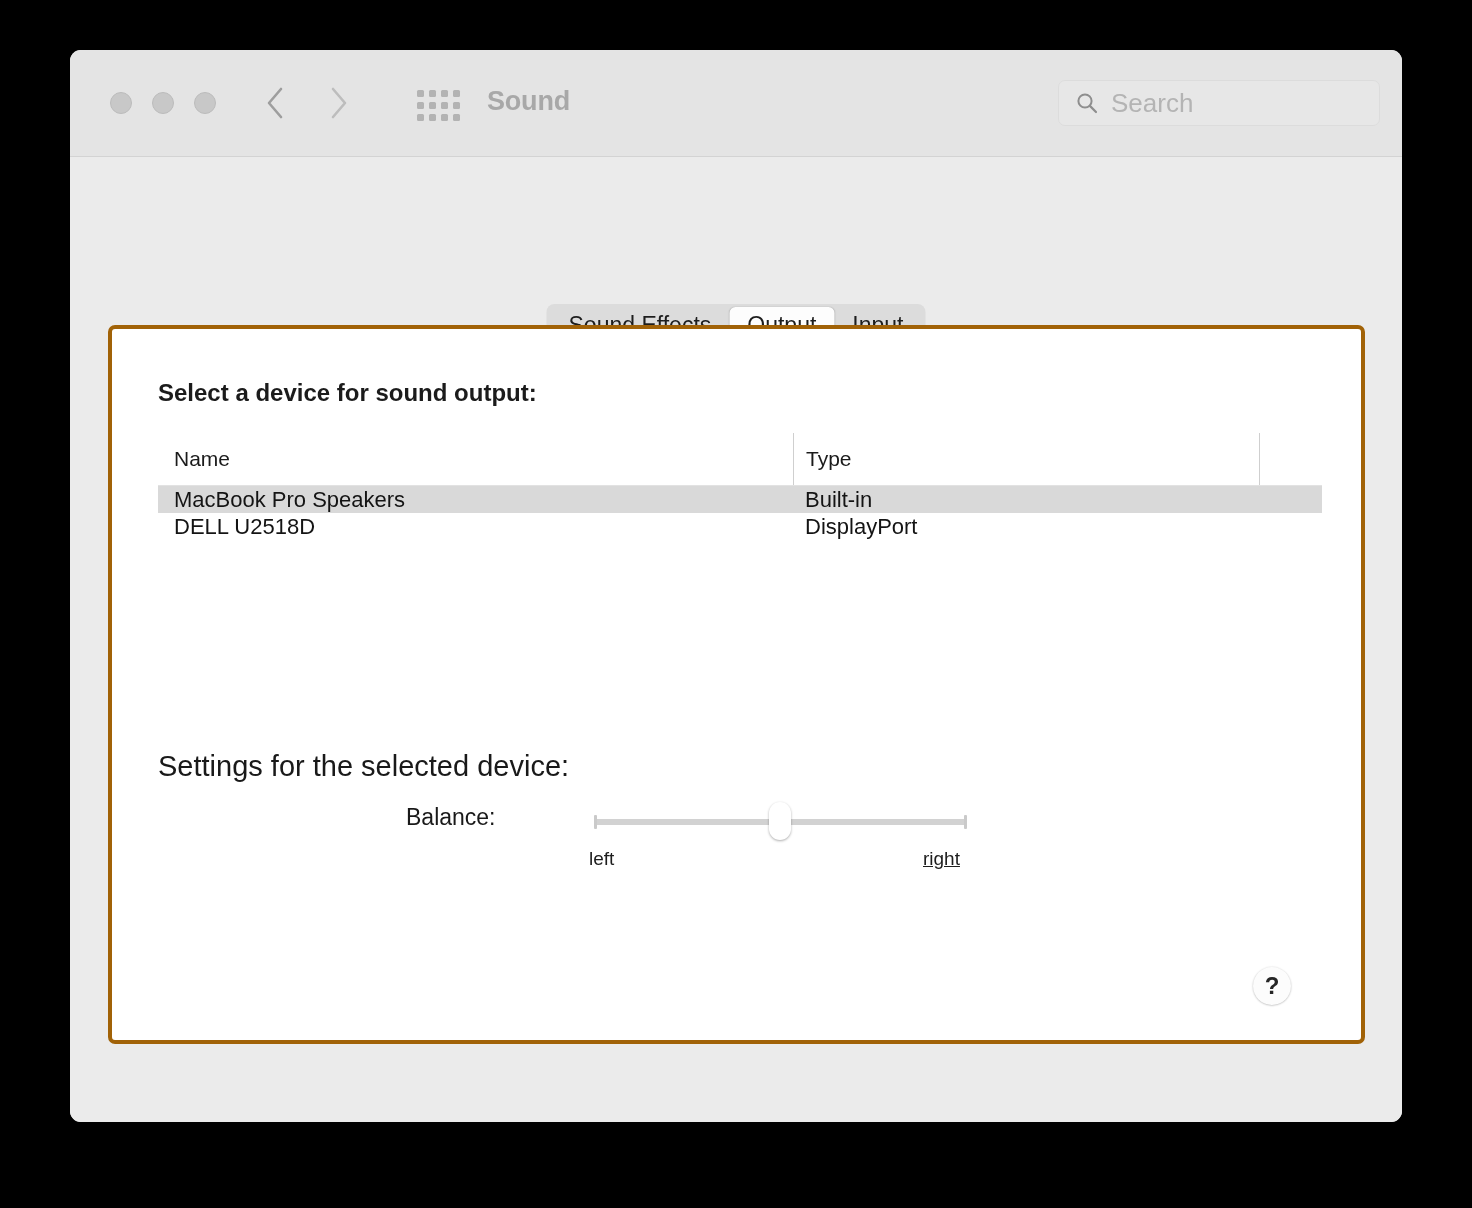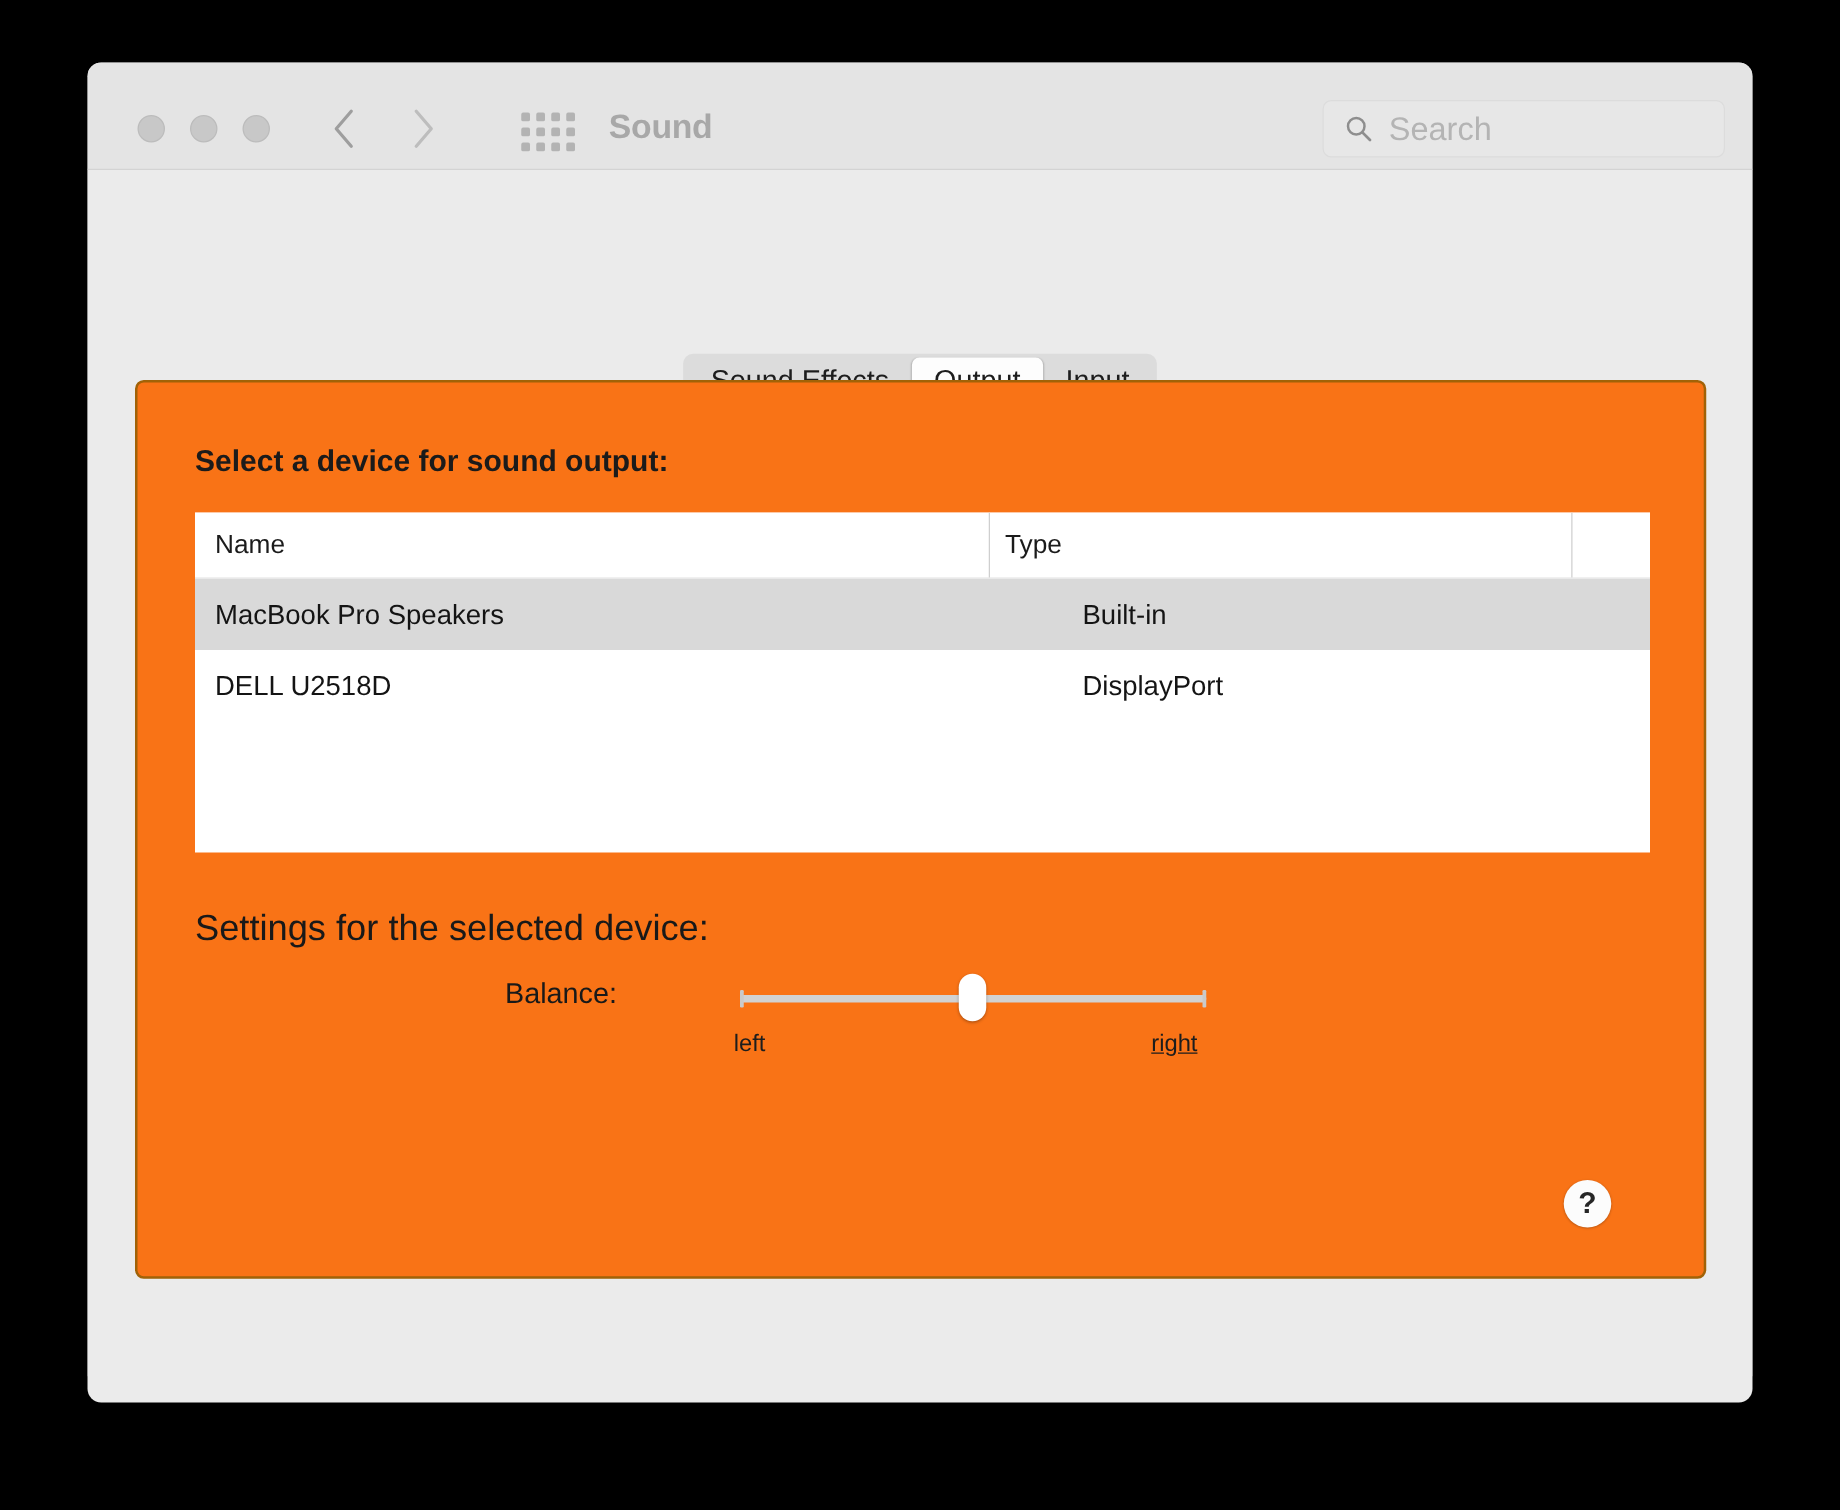--- a/index.html
+++ b/index.html
@@ -23,21 +23,21 @@
     width: 1332px;
     height: 1072px;
     background: #ebebeb;
     border-radius: 11px;
     overflow: hidden;
   }
 
   
   .titlebar {
     position: relative;
-    height: 86px;
+    height: 107px;
     background: #e4e4e4;
     border-bottom: 1px solid #d3d3d3;
     box-sizing: border-box;
   }
   .traffic {
     position: absolute;
     left: 40px;
     top: 42px;
     display: flex;
     gap: 20px;
@@ -151,22 +151,22 @@
     box-shadow: 0 0.5px 1.5px rgba(0,0,0,0.22);
   }
 
   
   .contentbox {
     position: absolute;
     left: 38px;
     top: 168px;
     width: 1257px;
     height: 719px;
-    background: #f97316;
-    border: 2px solid #a16207;
+    background: #ffffff;
+    border: 4px solid #a16207;
     border-radius: 7px;
     box-sizing: border-box;
   }
 
   .section-title {
     position: absolute;
     left: 46px;
     top: 50px;
     font-size: 24px;
     font-weight: bold;
@@ -195,23 +195,22 @@
     color: #1b1b1b;
     display: flex;
     align-items: center;
     box-sizing: border-box;
   }
   .th-name { width: 635px; padding-left: 16px; }
   .th-type { width: 466px; padding-left: 12px; border-left: 1px solid #cfcfcf; }
   .th-pad  { flex: 1; border-left: 1px solid #cfcfcf; }
   .trow {
     display: flex;
-    height: 57px;
-    align-items: center;
-    justify-content: space-between;
+    height: 27px;
+    align-items: center;
   }
   .trow.selected { background: #d9d9d9; }
   .td {
     font-size: 22px;
     color: #141414;
     box-sizing: border-box;
   }
   .td-name { width: 635px; padding-left: 16px; }
   .td-type { width: 466px; padding-left: 12px; }
 

